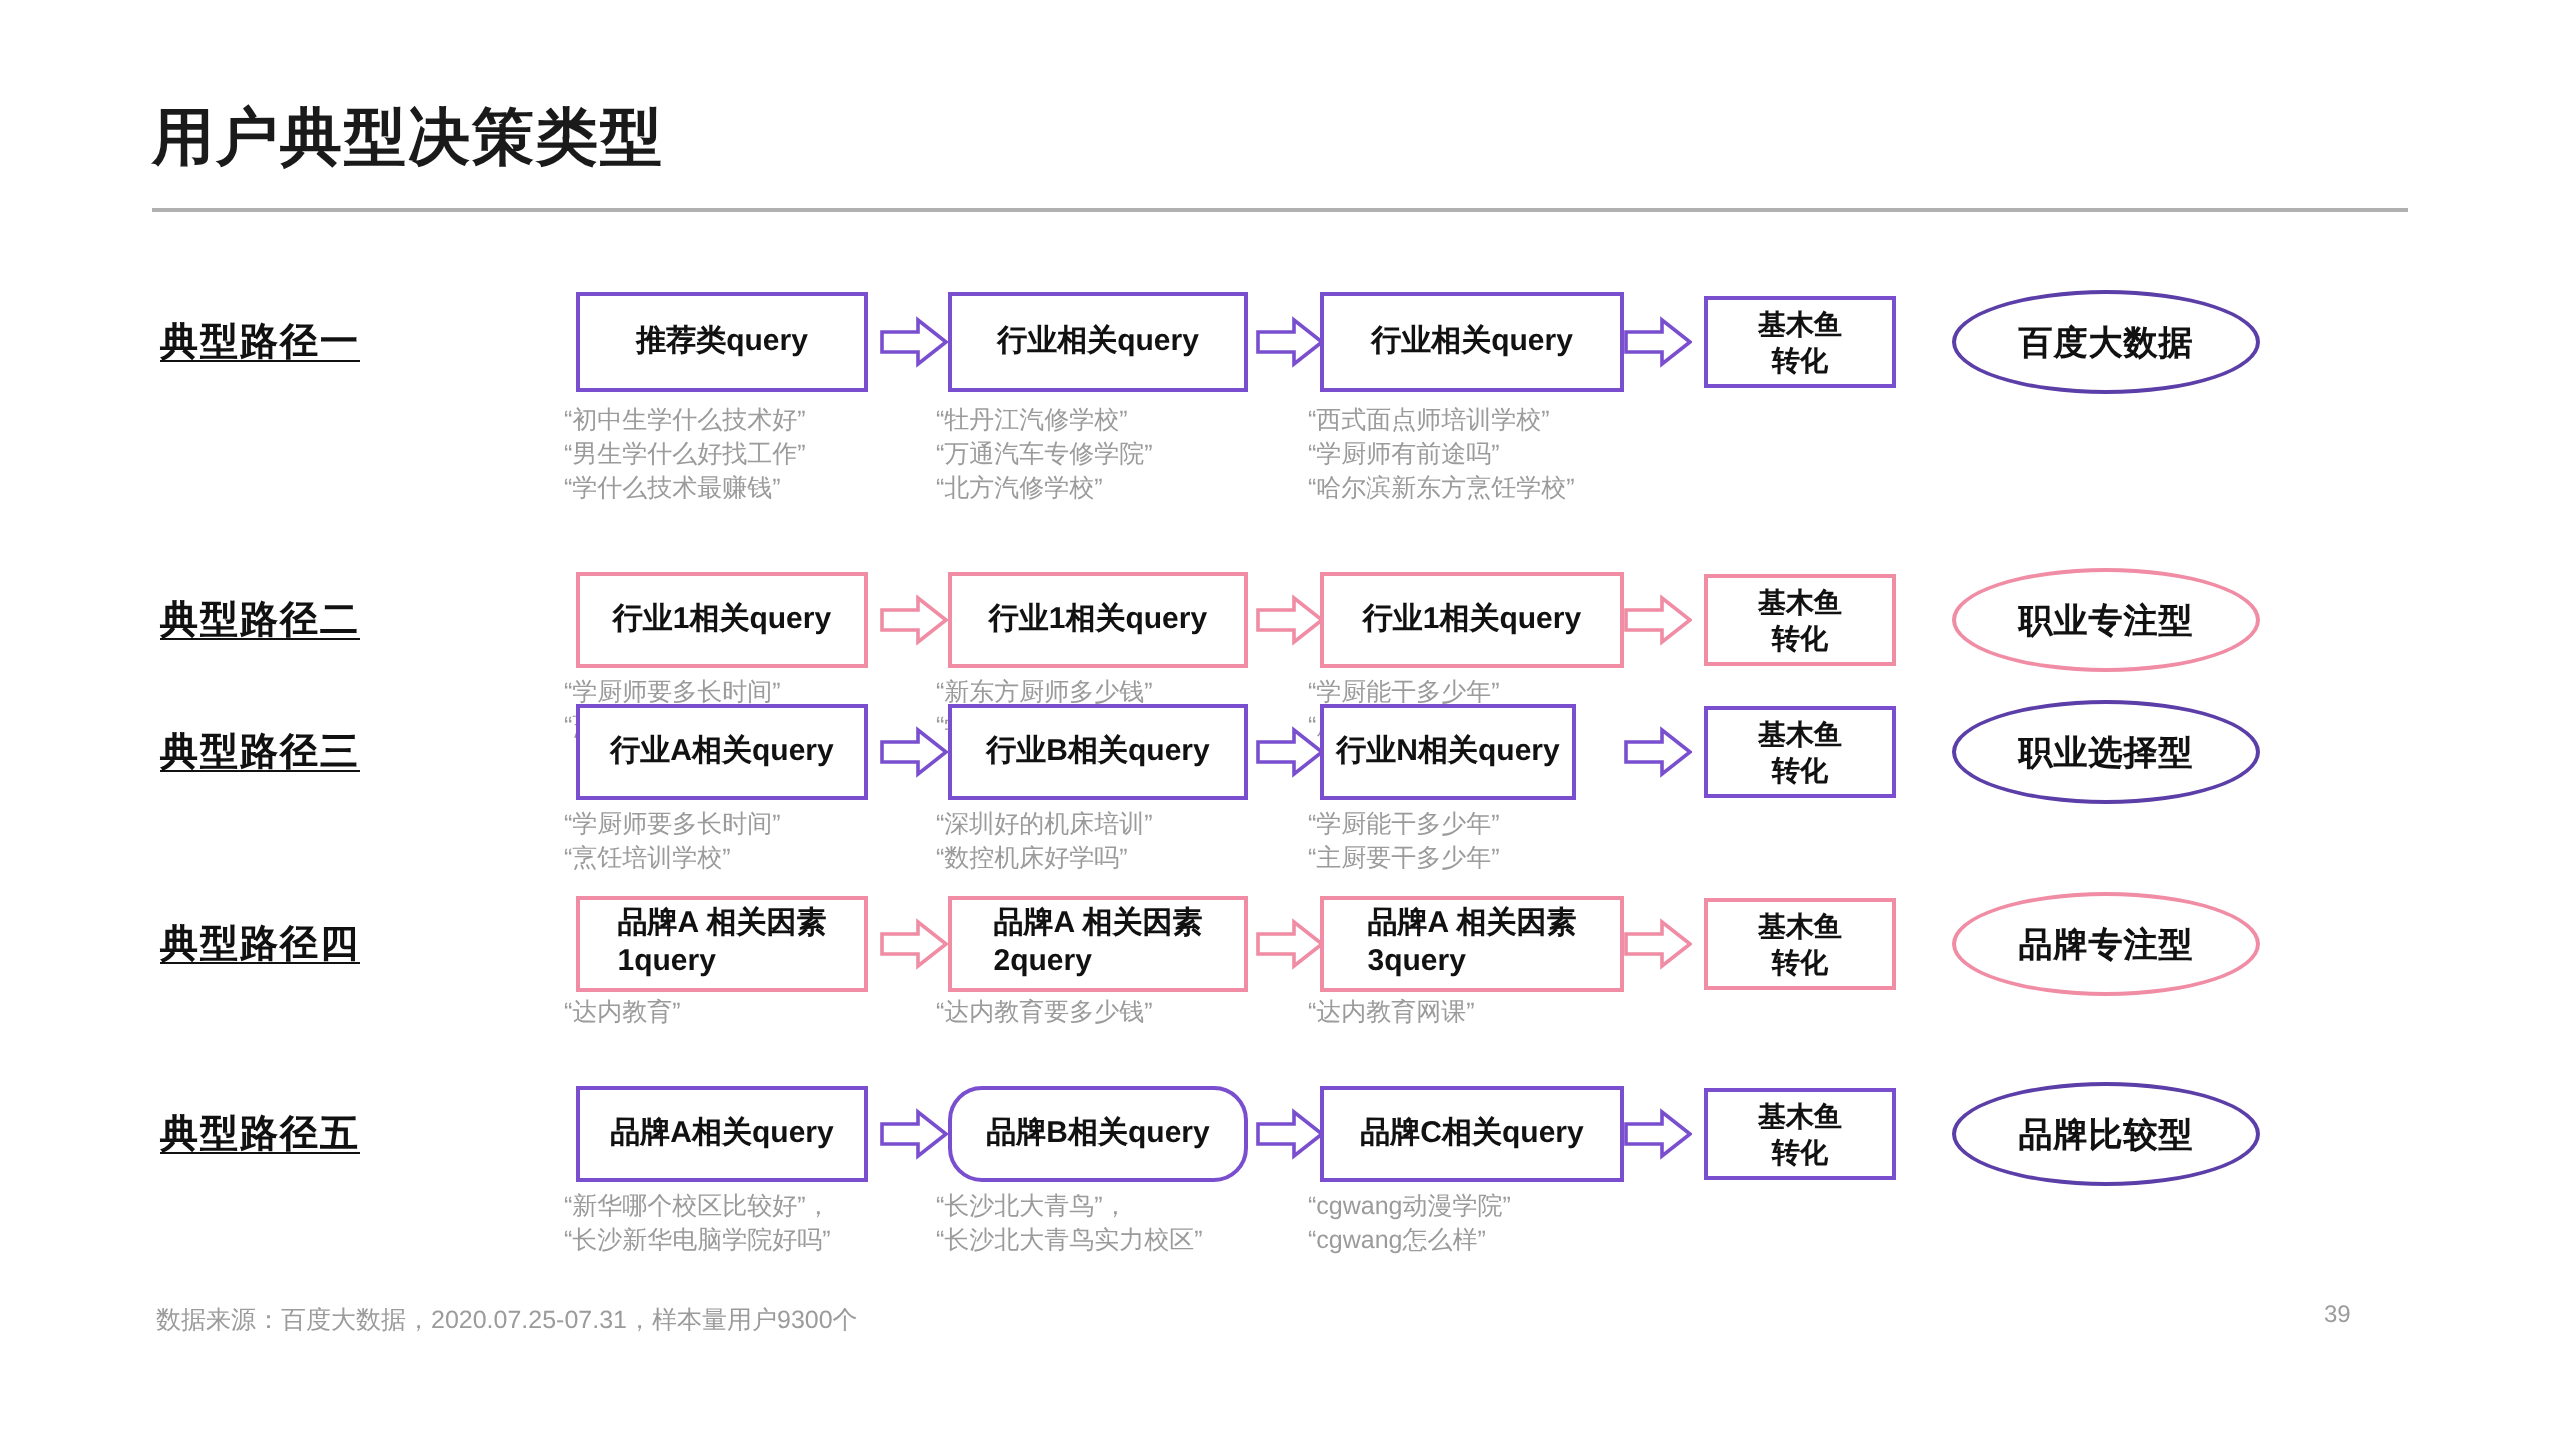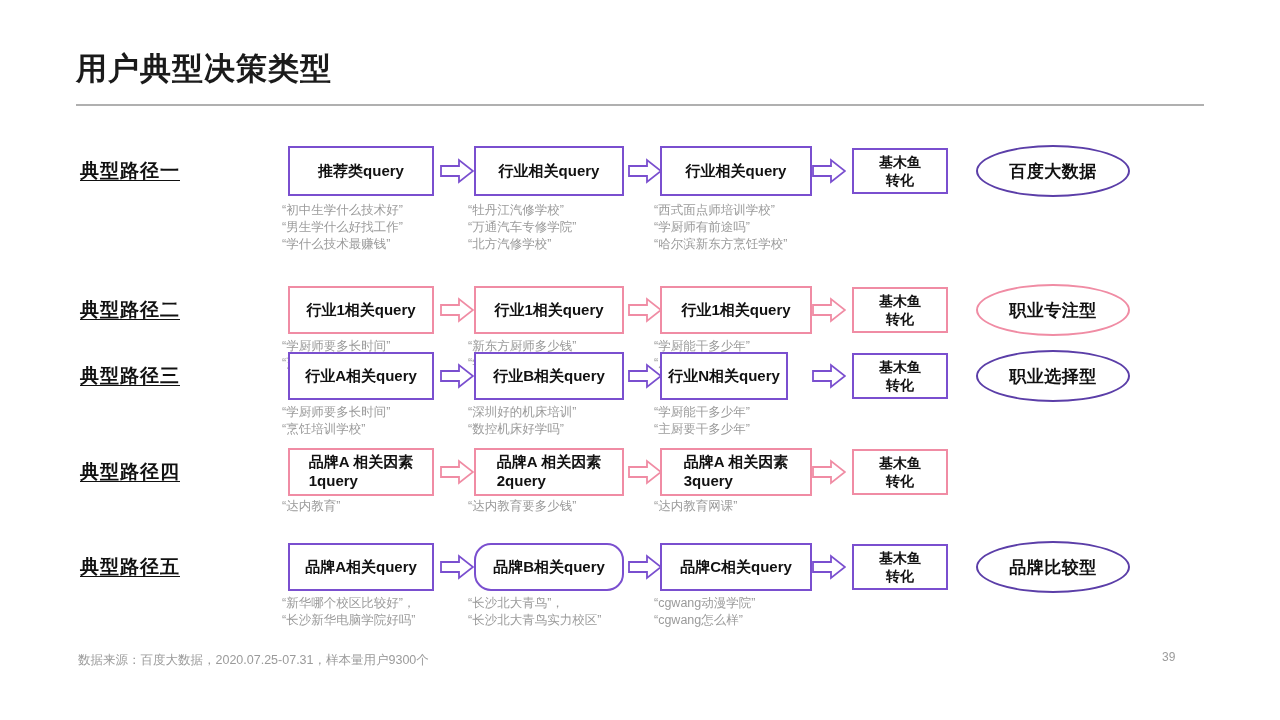--- a/index.html
+++ b/index.html
@@ -263,20 +263,21 @@
           <path d="M1 8 L19 8 L19 2 L33 13 L19 24 L19 18 L1 18 Z" fill="#ffffff" stroke="#f08ca4" stroke-width="1.8" stroke-linejoin="miter"></path>
         </svg>
       </div>
       <div class="arrow" style="left: 812px; top: 459px;">
         <svg viewBox="0 0 34 26" xmlns="http://www.w3.org/2000/svg">
           <path d="M1 8 L19 8 L19 2 L33 13 L19 24 L19 18 L1 18 Z" fill="#ffffff" stroke="#f08ca4" stroke-width="1.8" stroke-linejoin="miter"></path>
         </svg>
       </div>
       <div class="conv pink" style="left: 852px; top: 449px; width: 96px; height: 46px;">基木鱼
 转化</div>
+      <div class="result pink" style="left: 976px; top: 446px; width: 154px; height: 52px;">品牌专注型</div>
     </div>
     <div class="row" style="top: 0px;">
       <div class="row-label" style="top: 554px;">典型路径五</div>
       <div class="stage" style="left: 288px; top: 543px; width: 146px; height: 48px; white-space: pre-line;">品牌A相关query</div>
       <div class="stage-sub" style="left: 282px; top: 595px; width: 196px;">“新华哪个校区比较好”，
 “长沙新华电脑学院好吗”</div>
       <div class="stage" style="left: 474px; top: 543px; width: 150px; height: 48px; white-space: pre-line; border-radius: 17px;">品牌B相关query</div>
       <div class="stage-sub" style="left: 468px; top: 595px; width: 200px;">“长沙北大青鸟”，
 “长沙北大青鸟实力校区”</div>
       <div class="stage" style="left: 660px; top: 543px; width: 152px; height: 48px; white-space: pre-line;">品牌C相关query</div>

